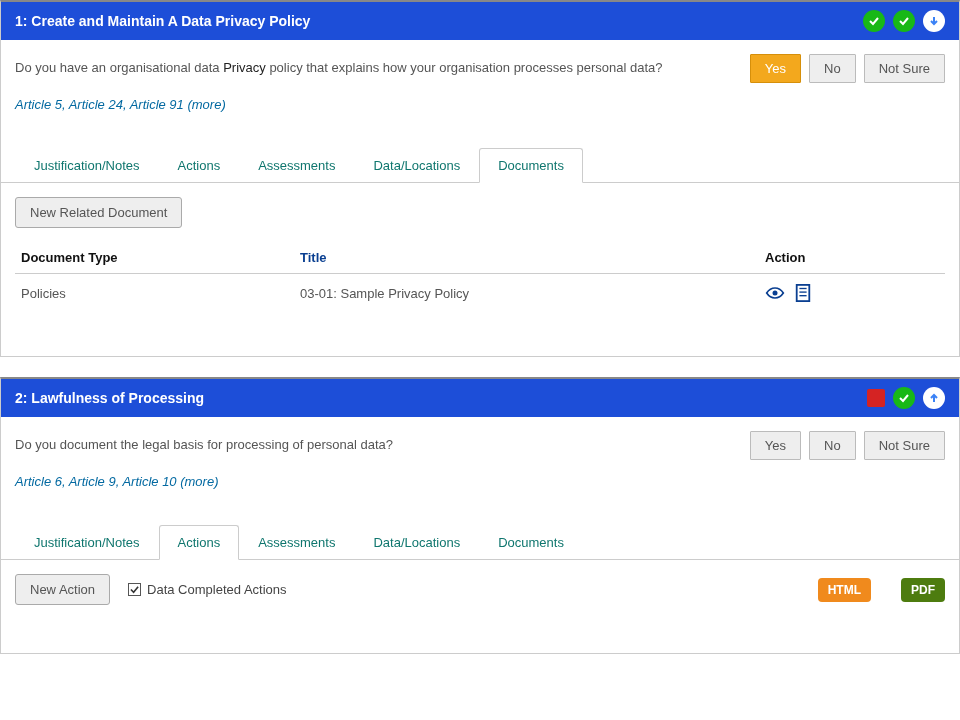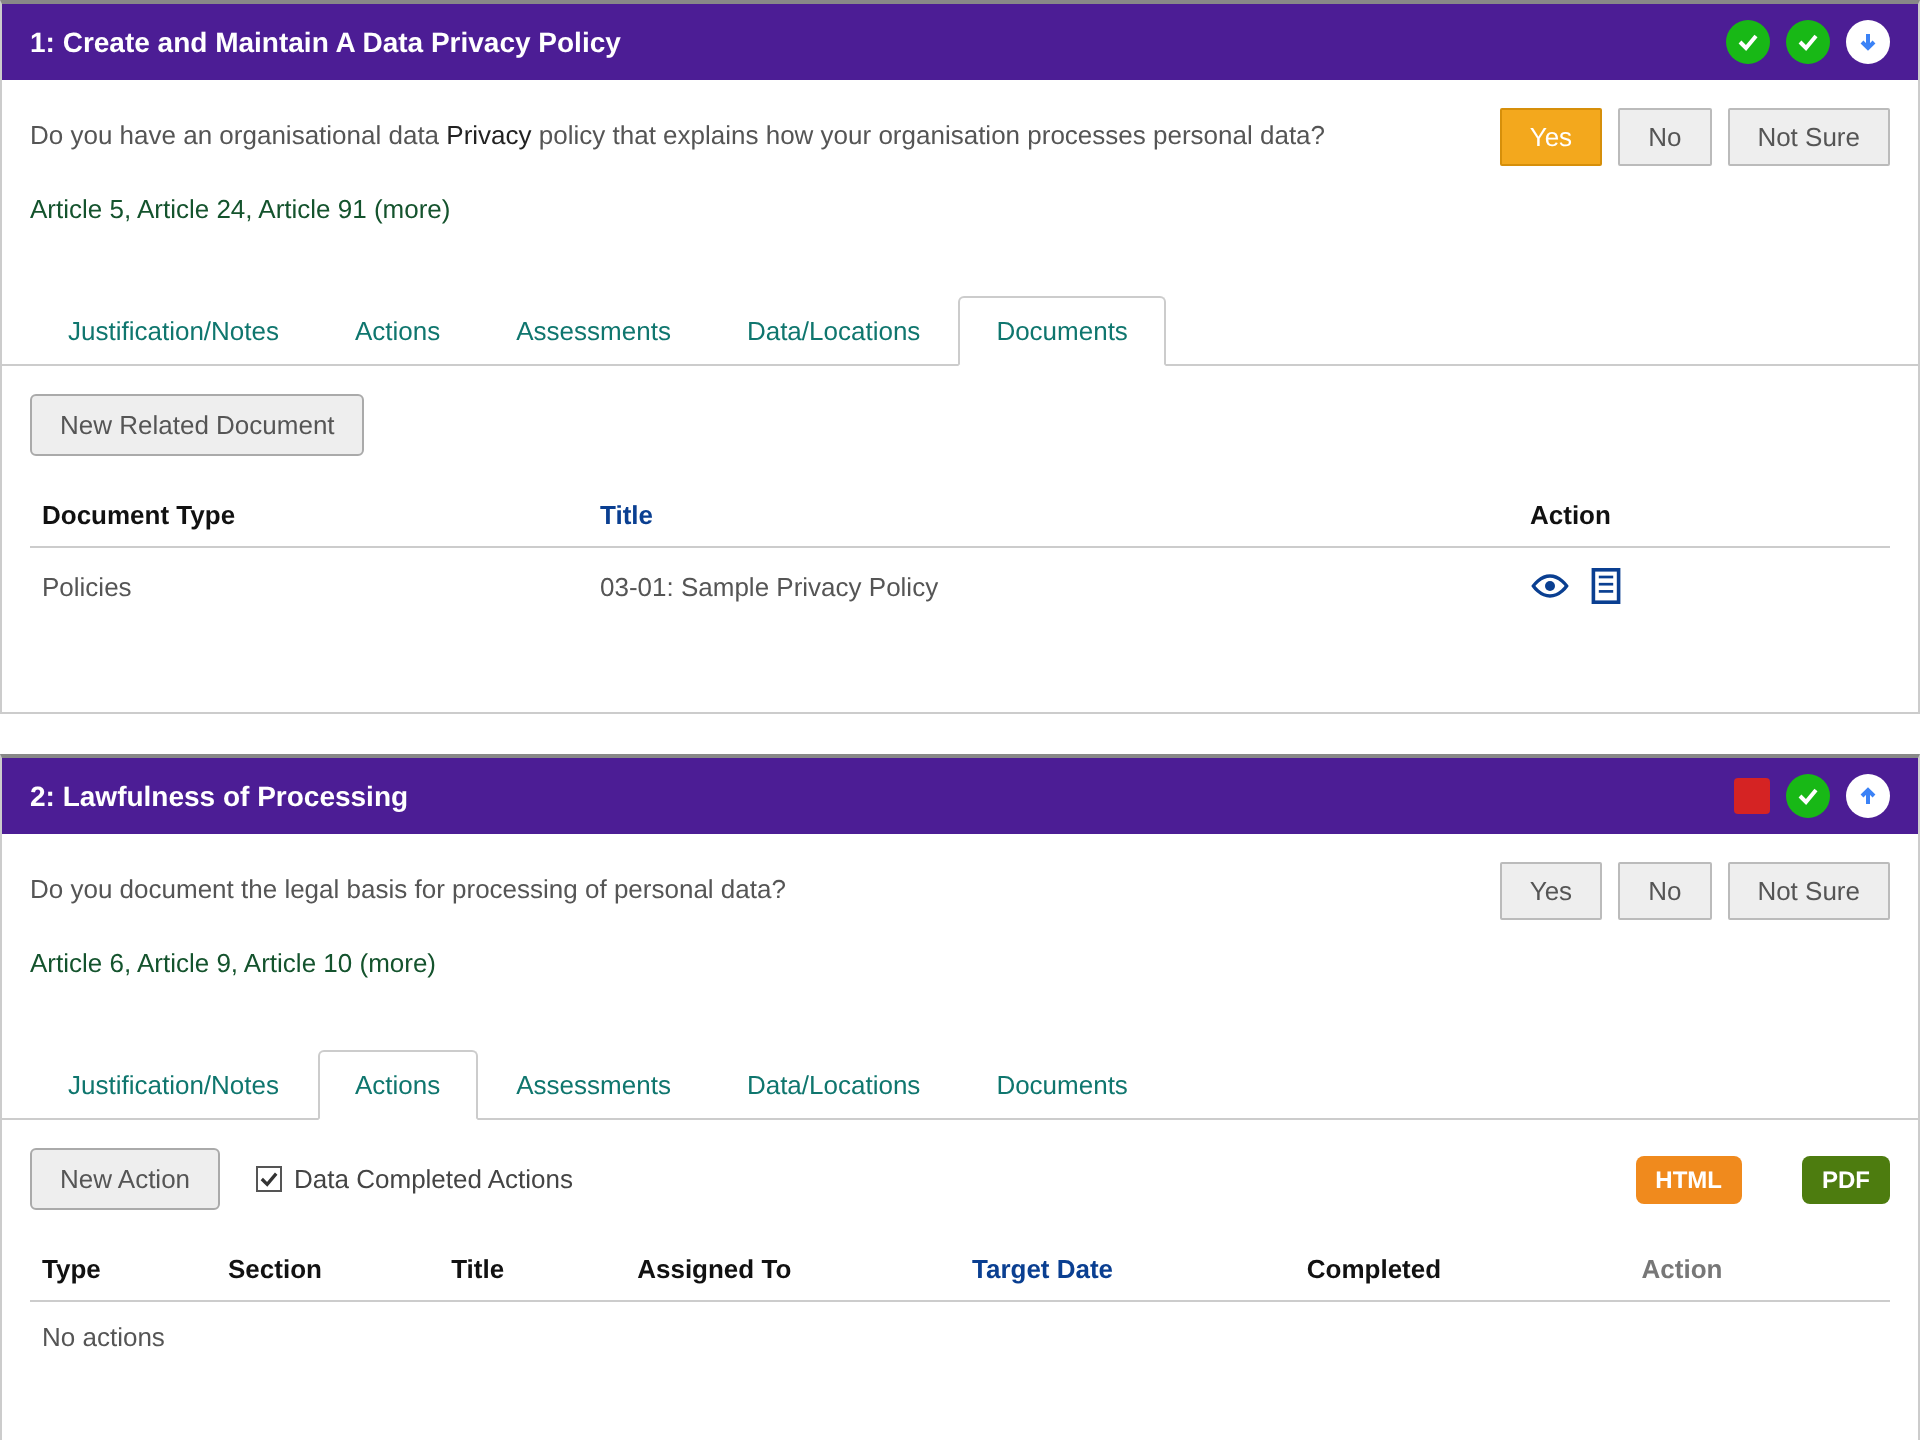--- a/index.html
+++ b/index.html
@@ -10,21 +10,21 @@
     background: #fff;
     width: 960px;
   }
   .panel {
     border: 1px solid #ccc;
     border-top: 2px solid #888;
     margin-bottom: 20px;
     background: #fff;
   }
   .panel-header {
-    background: #4c1d95;
+    background: #1d4ed8;
     color: #fff;
     font-weight: bold;
     padding: 8px 14px;
     display: flex;
     align-items: center;
     justify-content: space-between;
     font-size: 14px;
   }
   .panel-header .title { flex: 1; }
   .header-icons { display: flex; gap: 8px; align-items: center; }
@@ -37,21 +37,21 @@
     font-size: 14px;
     font-weight: bold;
   }
   .circle-green { background: #18b816; color: #fff; }
   .circle-white { background: #fff; color: #3b82f6; }
   .square-red { width: 18px; height:18px; background:#d52323; display:inline-block; border-radius:2px;}
   .panel-body { padding: 14px 14px 6px 14px; }
   .qrow { display: flex; justify-content: space-between; align-items: flex-start; }
   .qtext { color: #555; line-height: 1.5; flex: 1; padding-top:4px;}
   .qtext .hl { color:#222; }
-  .articles { color:#14532d; margin-top: 14px; margin-bottom: 10px;}
+  .articles { color:#0369a1; margin-top: 14px; margin-bottom: 10px; font-style: italic;}
   .ans-buttons { display: flex; gap: 8px; }
   .ans-btn {
     border: 1px solid #bbb;
     background: #eee;
     color: #555;
     padding: 6px 14px;
     border-radius: 1px;
     font-size: 13px;
     cursor: pointer;
   }
@@ -246,33 +246,15 @@
           <svg width="9" height="9" viewBox="0 0 10 10">
               <path d="M1 5 L4 8 L9 2" stroke="#333" stroke-width="1.8" fill="none"></path>
             </svg>
         </span>
         <span>Data Completed Actions</span>
       </label>
       <div class="spacer"></div>
       <button class="pill pill-orange">HTML</button>
       <button class="pill pill-red">PDF</button>
     </div>
-    <table class="grid">
-      <thead>
-        <tr>
-          <th style="width:10%">Type</th>
-          <th style="width:12%">Section</th>
-          <th style="width:10%">Title</th>
-          <th style="width:18%">Assigned To</th>
-          <th class="link" style="width:18%">Target Date</th>
-          <th style="width:18%">Completed</th>
-          <th class="muted" style="width:14%">Action</th>
-        </tr>
-      </thead>
-      <tbody>
-        <tr>
-          <td colspan="7">No actions</td>
-        </tr>
-      </tbody>
-    </table>
     <div style="height:20px"></div>
   </div>
 </div>
 
 </body></html>

